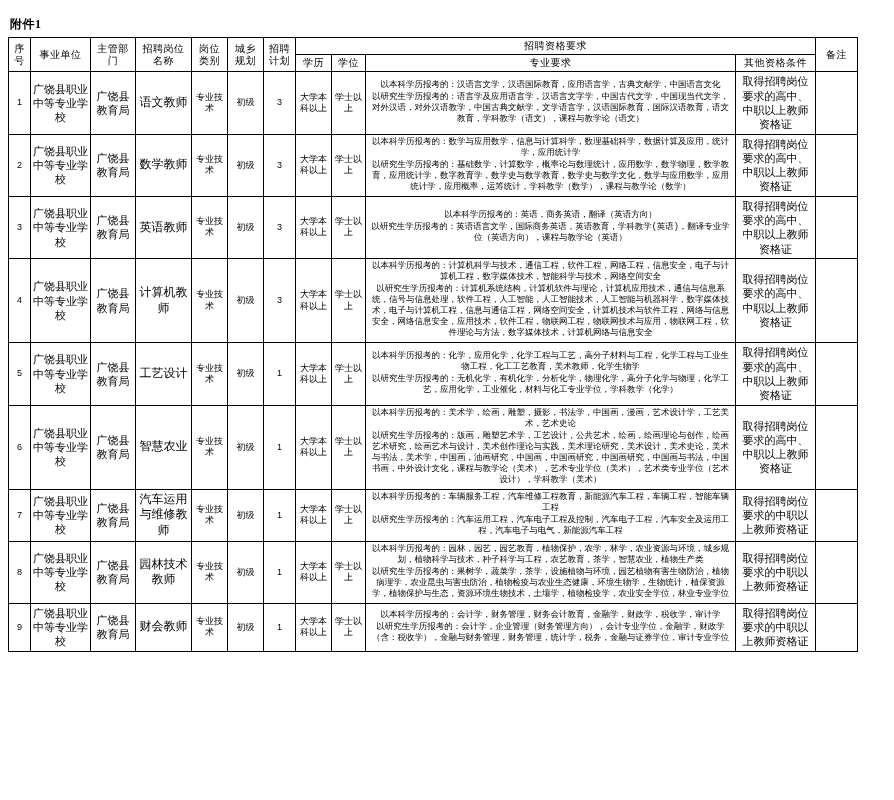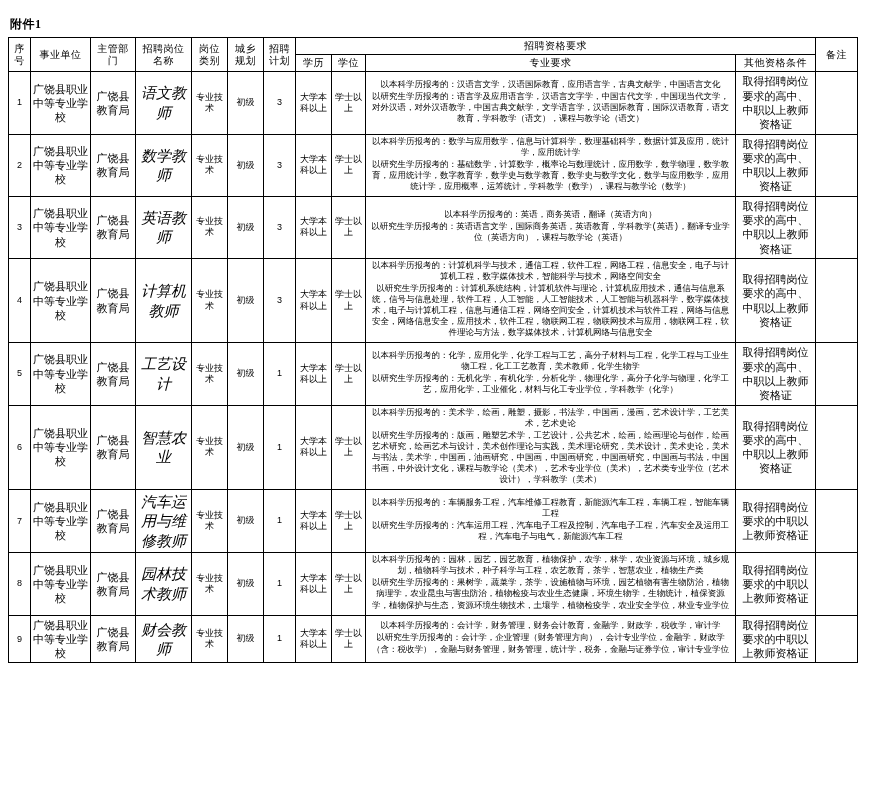--- a/index.html
+++ b/index.html
@@ -73,23 +73,22 @@
   }
   td.narrow {
     font-size: 9px;
     line-height: 1.25;
   }
   td.unit {
     font-size: 11px;
     line-height: 1.3;
   }
   td.post {
-    font-size: 15px;
+    font-size: 12px;
     line-height: 1.3;
-    font-style: italic;
   }
   .colw-seq { width: 22px; }
   .colw-unit { width: 60px; }
   .colw-dept { width: 45px; }
   .colw-name { width: 56px; }
   .colw-cat { width: 36px; }
   .colw-level { width: 36px; }
   .colw-plan { width: 32px; }
   .colw-edu { width: 36px; }
   .colw-deg { width: 34px; }

